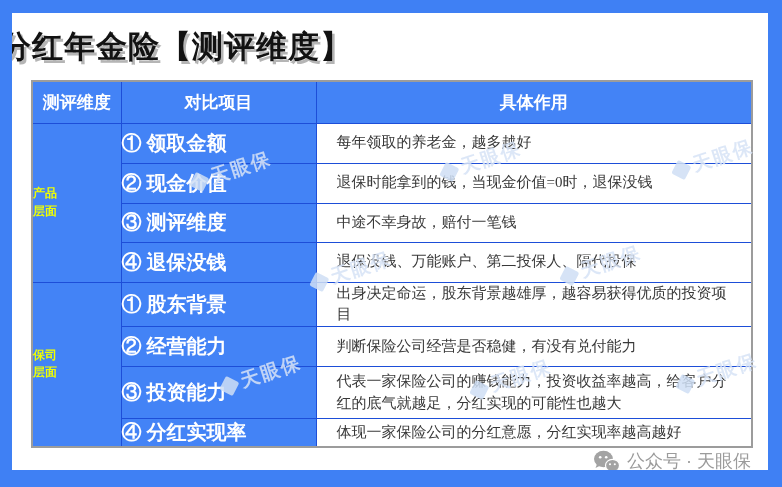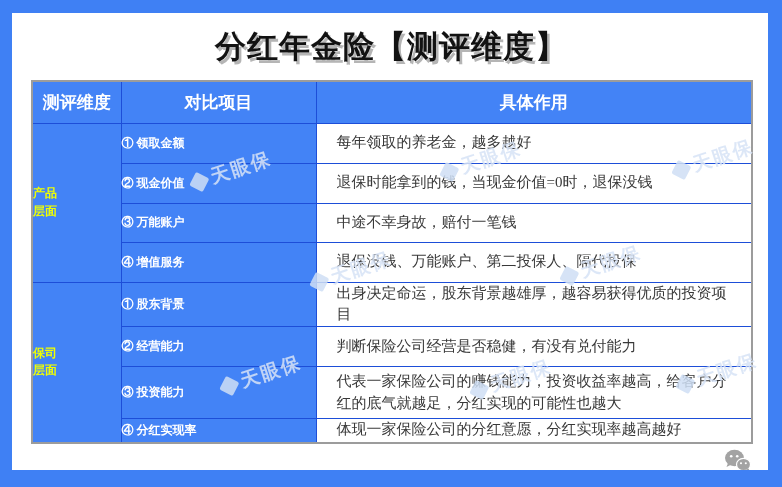--- a/index.html
+++ b/index.html
@@ -8,38 +8,38 @@
     position:relative; width:782px; height:487px; background:#ffffff; overflow:hidden;
   }
   
   .frame {
     position:absolute; inset:0; pointer-events:none; z-index:6;
     border-style:solid; border-color:#3f80f4;
     border-width:13px 14px 17px 12px;
   }
   
   .title {
-    position:absolute; top:26px; left:0; width:100%; text-align:center;
+    position:absolute; top:26px; left:0; width:100%; text-align:left;
     font-size:31px; font-weight:900; color:#121212; letter-spacing:1px;
     text-shadow:2.5px 2.5px 0 #b5b5b5;
   }
   
   table.eval {
     position:absolute; left:31px; top:80px; width:720px;
     border-collapse:collapse; table-layout:fixed;
     border:2px solid #9c9c9c;
   }
   table.eval th, table.eval td { border:1px solid #1d4ed8; vertical-align:middle;font-family:Liberation Serif, serif; }
   col.c1{width:89px} col.c2{width:195px} col.c3{width:436px}
   tr.r0{height:42px} tr.r1{height:40px} tr.r2{height:40px} tr.r3{height:39px}
   tr.r4{height:40px} tr.r5{height:39px} tr.r6{height:40px} tr.r7{height:52px} tr.r8{height:24px}
   .blue  { background:#4383f6; }
   th.hdr { color:#ffffff; font-size:17px; font-weight:700; }
   td.dim { color:#f0ff00; font-size:12px; font-weight:700; white-space:pre-line; line-height:1.45; }
-  td.item{ color:#ffffff; font-size:12px; font-weight:600; }
+  td.item{ color:#ffffff; font-size:20px; font-weight:600; }
   td.desc{ color:#383838; font-size:15px; background:#ffffff; padding:0 20px; line-height:1.45; }
   
   .wm {
     position:absolute; display:flex; align-items:center; gap:5px;
     color:#d7e3f6; font-size:19px; font-weight:700; letter-spacing:2px;
     transform:rotate(-18deg); z-index:3; pointer-events:none; opacity:.85;
   }
   .wm-shield {
     width:15px; height:15px; background:#cfdff5; display:inline-block;
     transform:rotate(45deg); border-radius:2px;
@@ -80,25 +80,25 @@
         <td class="blue dim" rowspan="4">产品
 层面</td>
         <td class="blue item">① 领取金额</td>
         <td class="desc">每年领取的养老金，越多越好</td>
       </tr>
       <tr class="r2">
         <td class="blue item">② 现金价值</td>
         <td class="desc">退保时能拿到的钱，当现金价值=0时，退保没钱</td>
       </tr>
       <tr class="r3">
-        <td class="blue item">③ 万能账户</td>
+        <td class="blue item">③ 测评维度</td>
         <td class="desc">中途不幸身故，赔付一笔钱</td>
       </tr>
       <tr class="r4">
-        <td class="blue item">④ 增值服务</td>
+        <td class="blue item">④ 退保没钱</td>
         <td class="desc">退保没钱、万能账户、第二投保人、隔代投保</td>
       </tr>
       <tr class="r5">
         <td class="blue dim" rowspan="4">保司
 层面</td>
         <td class="blue item">① 股东背景</td>
         <td class="desc">出身决定命运，股东背景越雄厚，越容易获得优质的投资项目</td>
       </tr>
       <tr class="r6">
         <td class="blue item">② 经营能力</td>
@@ -154,15 +154,16 @@
         <ellipse cx="10.5" cy="9" rx="9.5" ry="8.2" fill="#a3a3a3"></ellipse>
         <path d="M4 14 L2.5 18 L7 15.8 Z" fill="#a3a3a3"></path>
         <circle cx="7.2" cy="7.2" r="1.3" fill="#ffffff"></circle>
         <circle cx="13.2" cy="7.2" r="1.3" fill="#ffffff"></circle>
         <ellipse cx="19.5" cy="15.5" rx="7" ry="6.2" fill="#a3a3a3" stroke="#ffffff" stroke-width="1.2"></ellipse>
         <path d="M24.5 19.5 L26 22.5 L21.5 21 Z" fill="#a3a3a3"></path>
         <circle cx="17" cy="14.2" r="1.05" fill="#ffffff"></circle>
         <circle cx="21.8" cy="14.2" r="1.05" fill="#ffffff"></circle>
       </svg>
     </span>
+    <span>公众号 · 天眼保</span>
   </div>
 
 </div>
 
 </body></html>

